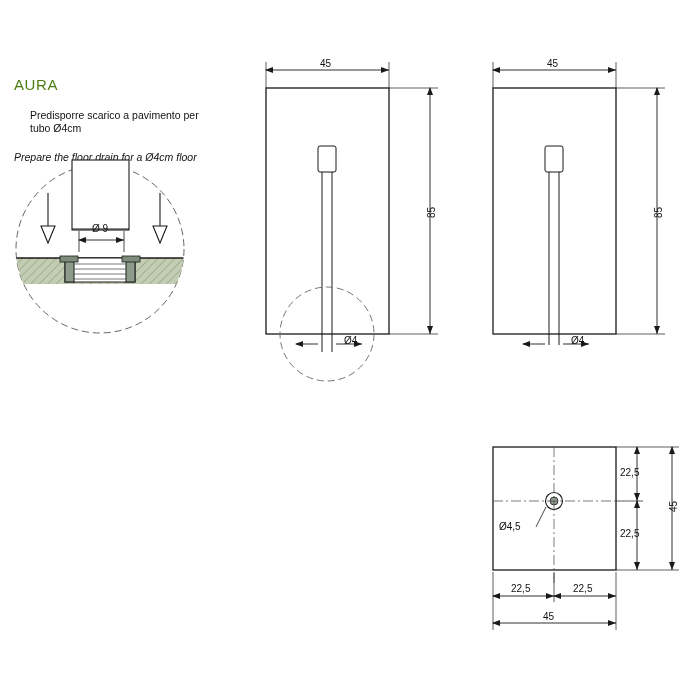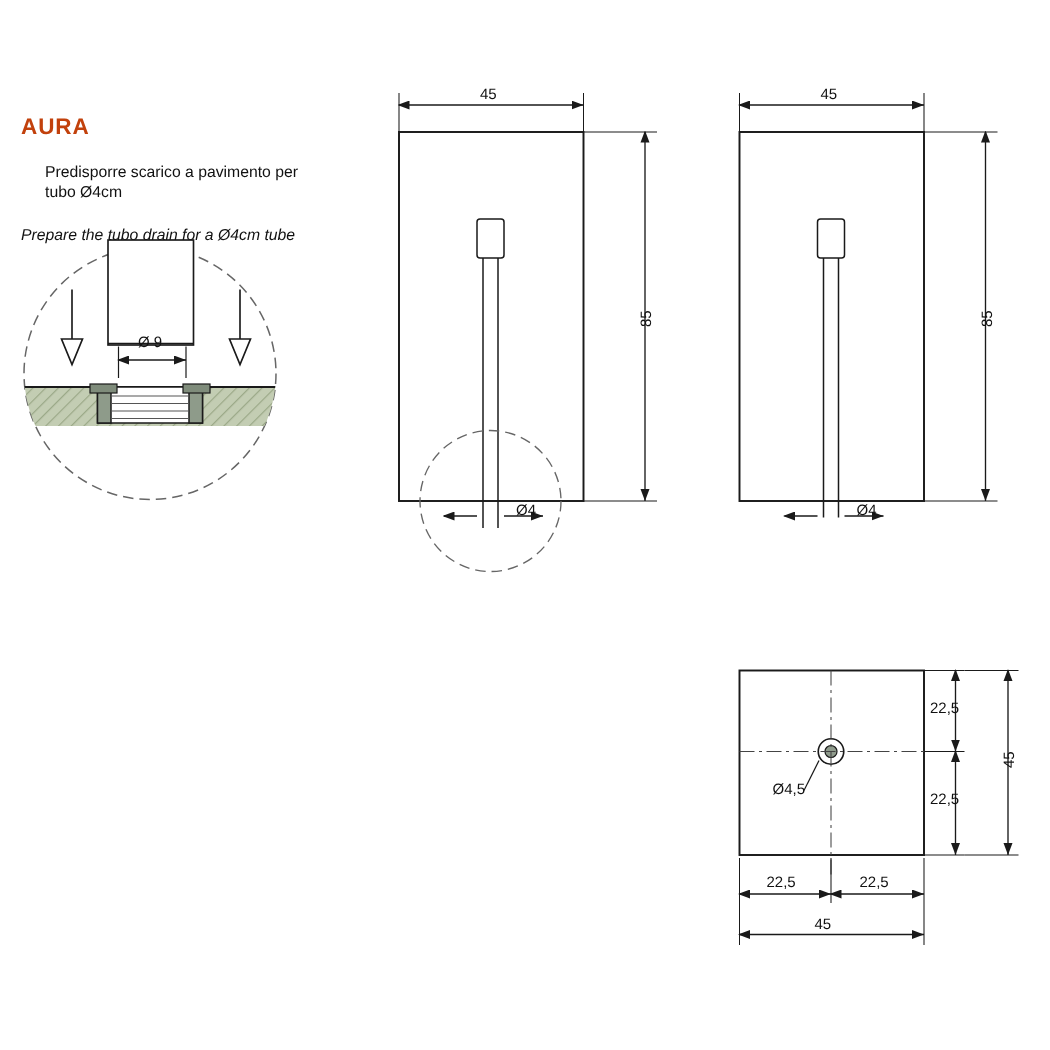--- a/index.html
+++ b/index.html
@@ -23,24 +23,24 @@
   }
   
   #title-block {
     position: absolute;
     left: 14px;
     top: 76px;
     width: 215px;
   }
   #brand-title {
     font-size: 15px;
-    font-weight: bold;
+    font-weight: normal;
     letter-spacing: 0.6px;
     margin: 0 0 8px 0;
-    color: #c2410c;
+    color: #4d7c0f;
   }
   .note-it {
     font-size: 10.5px;
     line-height: 13px;
     margin: 16px;
     color: #111;
   }
   .note-en {
     font-size: 10.5px;
     line-height: 13px;
@@ -60,21 +60,21 @@
     transform-origin: left top;
   }
   svg { display: block; }
 </style>
 </head>
 <body>
 
 <div id="title-block">
   <div id="brand-title">AURA</div>
   <p class="note-it">Predisporre scarico a pavimento per tubo Ø4cm</p>
-  <p class="note-en">Prepare the tubo drain for a Ø4cm tube</p>
+  <p class="note-en">Prepare the floor drain for a Ø4cm floor</p>
 </div>
 
 <svg class="canvas" width="700" height="700" viewBox="0 0 700 700">
 
   <defs>
     <pattern id="hatchPattern" width="6" height="6" patternTransform="rotate(45)" patternUnits="userSpaceOnUse">
       <rect width="6" height="6" fill="#c3cdb3"></rect>
       <line x1="0" y1="0" x2="0" y2="6" stroke="#9aa887" stroke-width="1.6"></line>
     </pattern>
     <marker id="arrEnd" markerWidth="9" markerHeight="9" refX="8" refY="3" orient="auto" markerUnits="userSpaceOnUse">
@@ -212,13 +212,13 @@
 <div class="lbl" style="left:547px; top:58px;">45</div>
 <div class="lbl vert" style="left:653px; top:218px;">85</div>
 <div class="lbl" style="left:571px; top:335px;">Ø4</div>
 
 <div class="lbl" style="left:620px; top:467px;">22,5</div>
 <div class="lbl" style="left:620px; top:528px;">22,5</div>
 <div class="lbl vert" style="left:668px; top:512px;">45</div>
 <div class="lbl" style="left:511px; top:583px;">22,5</div>
 <div class="lbl" style="left:573px; top:583px;">22,5</div>
 <div class="lbl" style="left:543px; top:611px;">45</div>
-<div class="lbl" style="left:515px; top:521px;">Ø4,5</div>
+<div class="lbl" style="left:499px; top:521px;">Ø4,5</div>
 
 </body></html>

